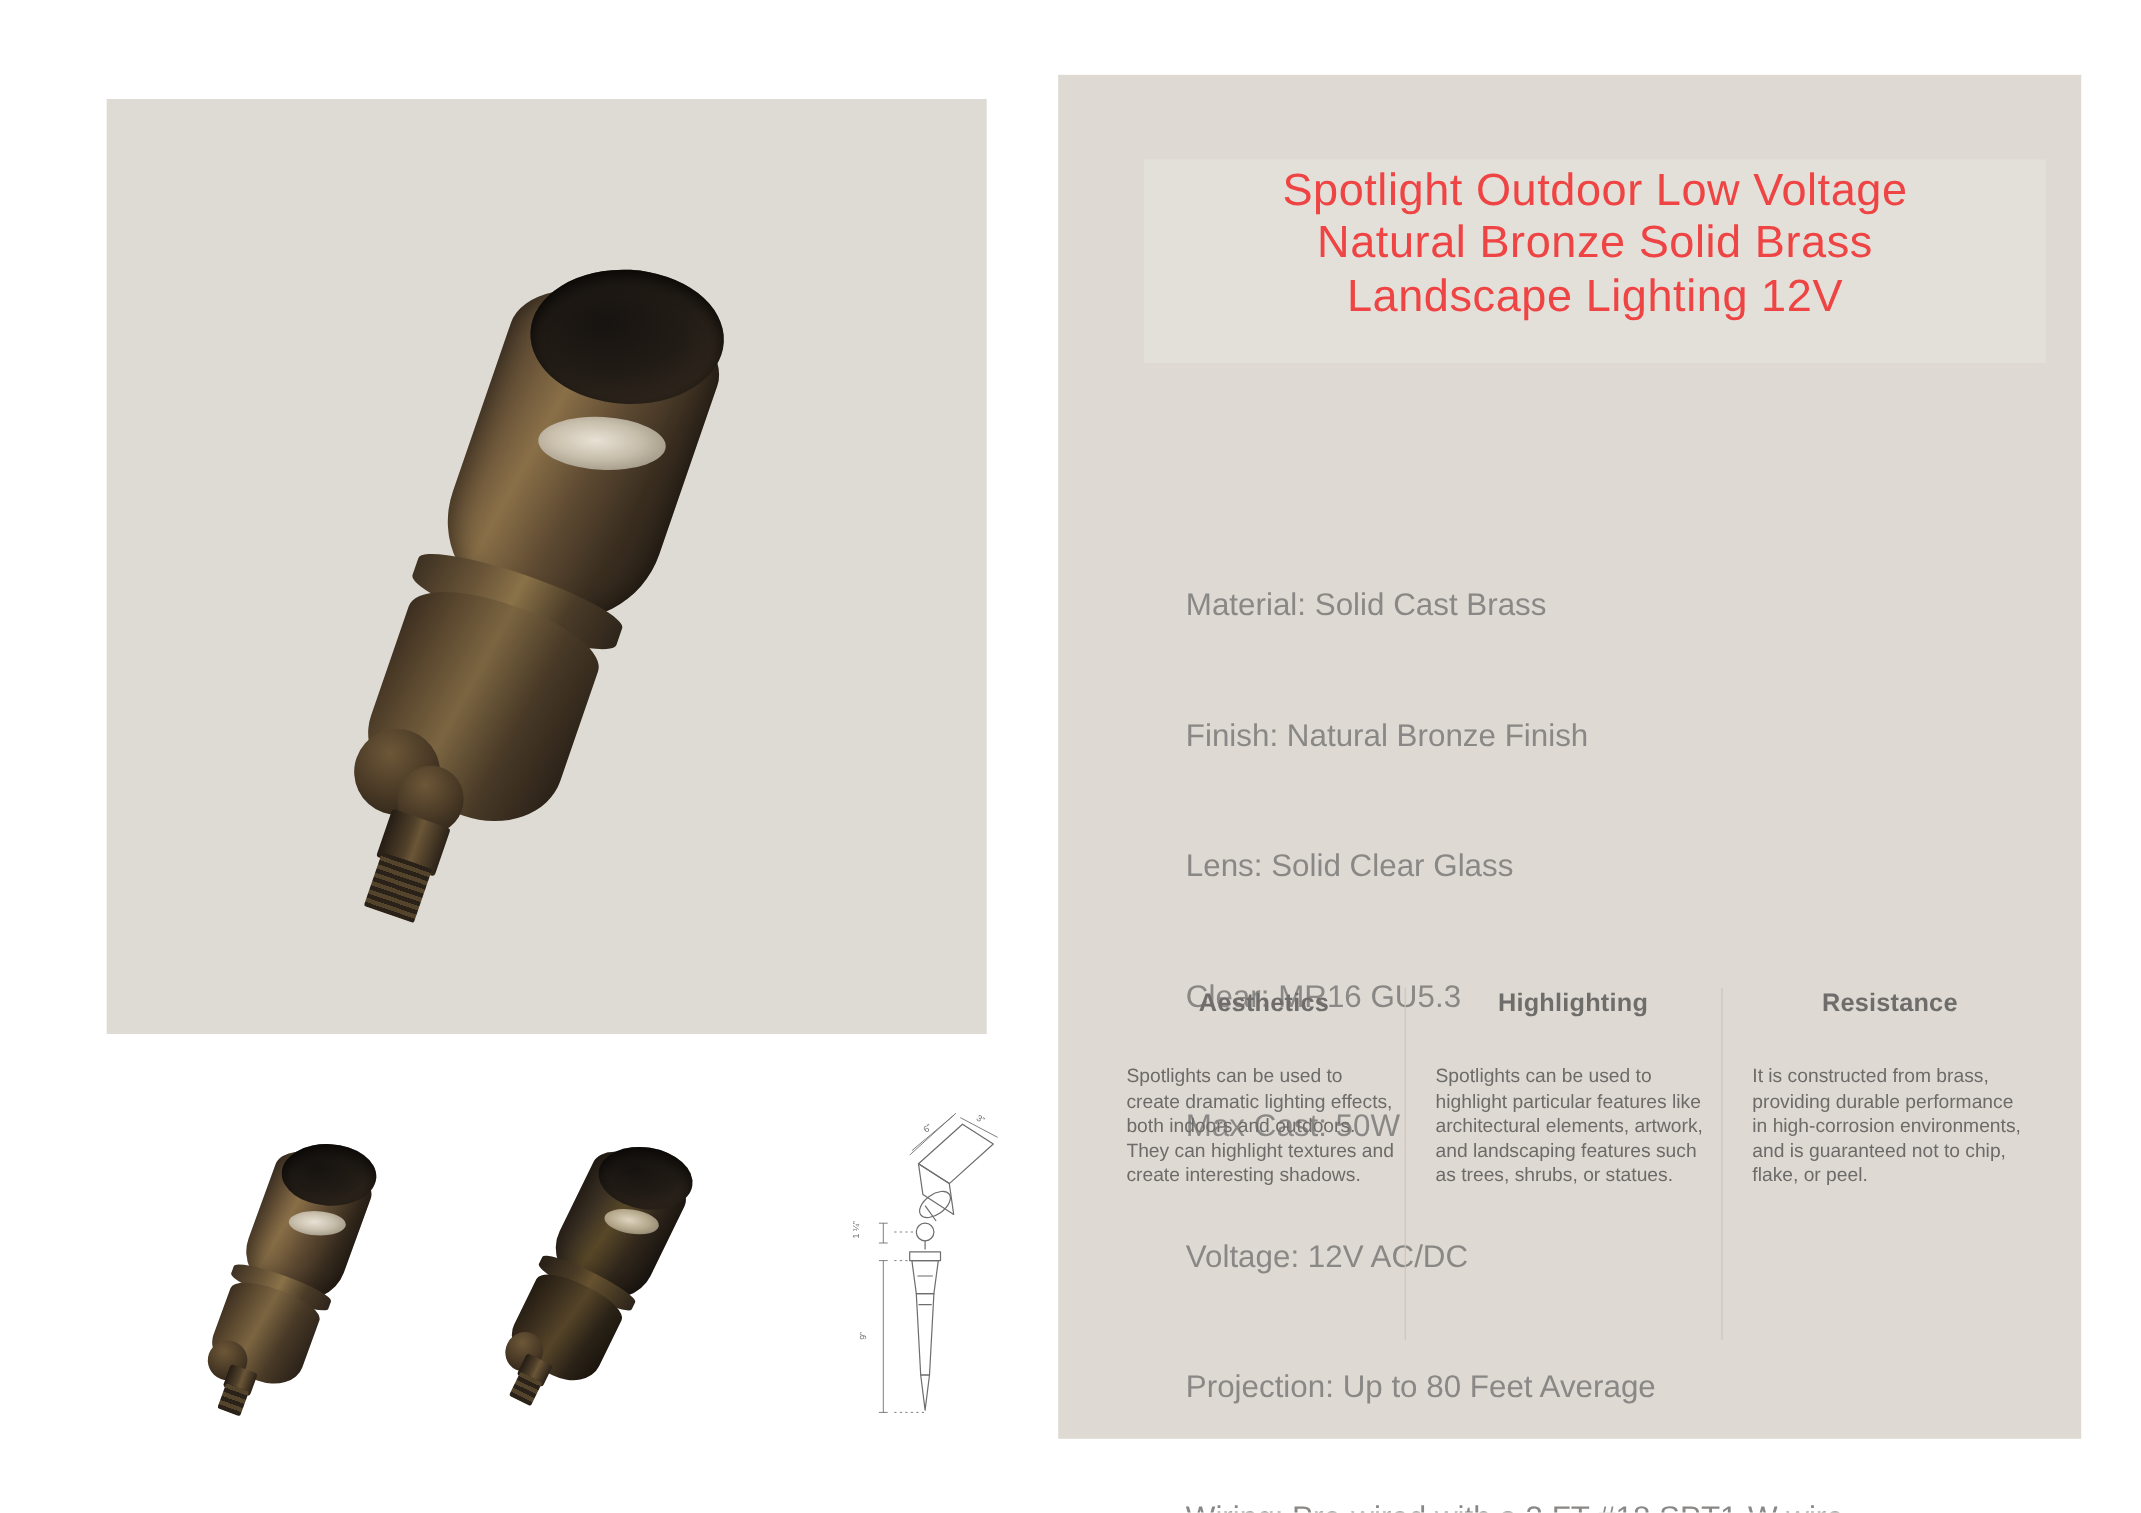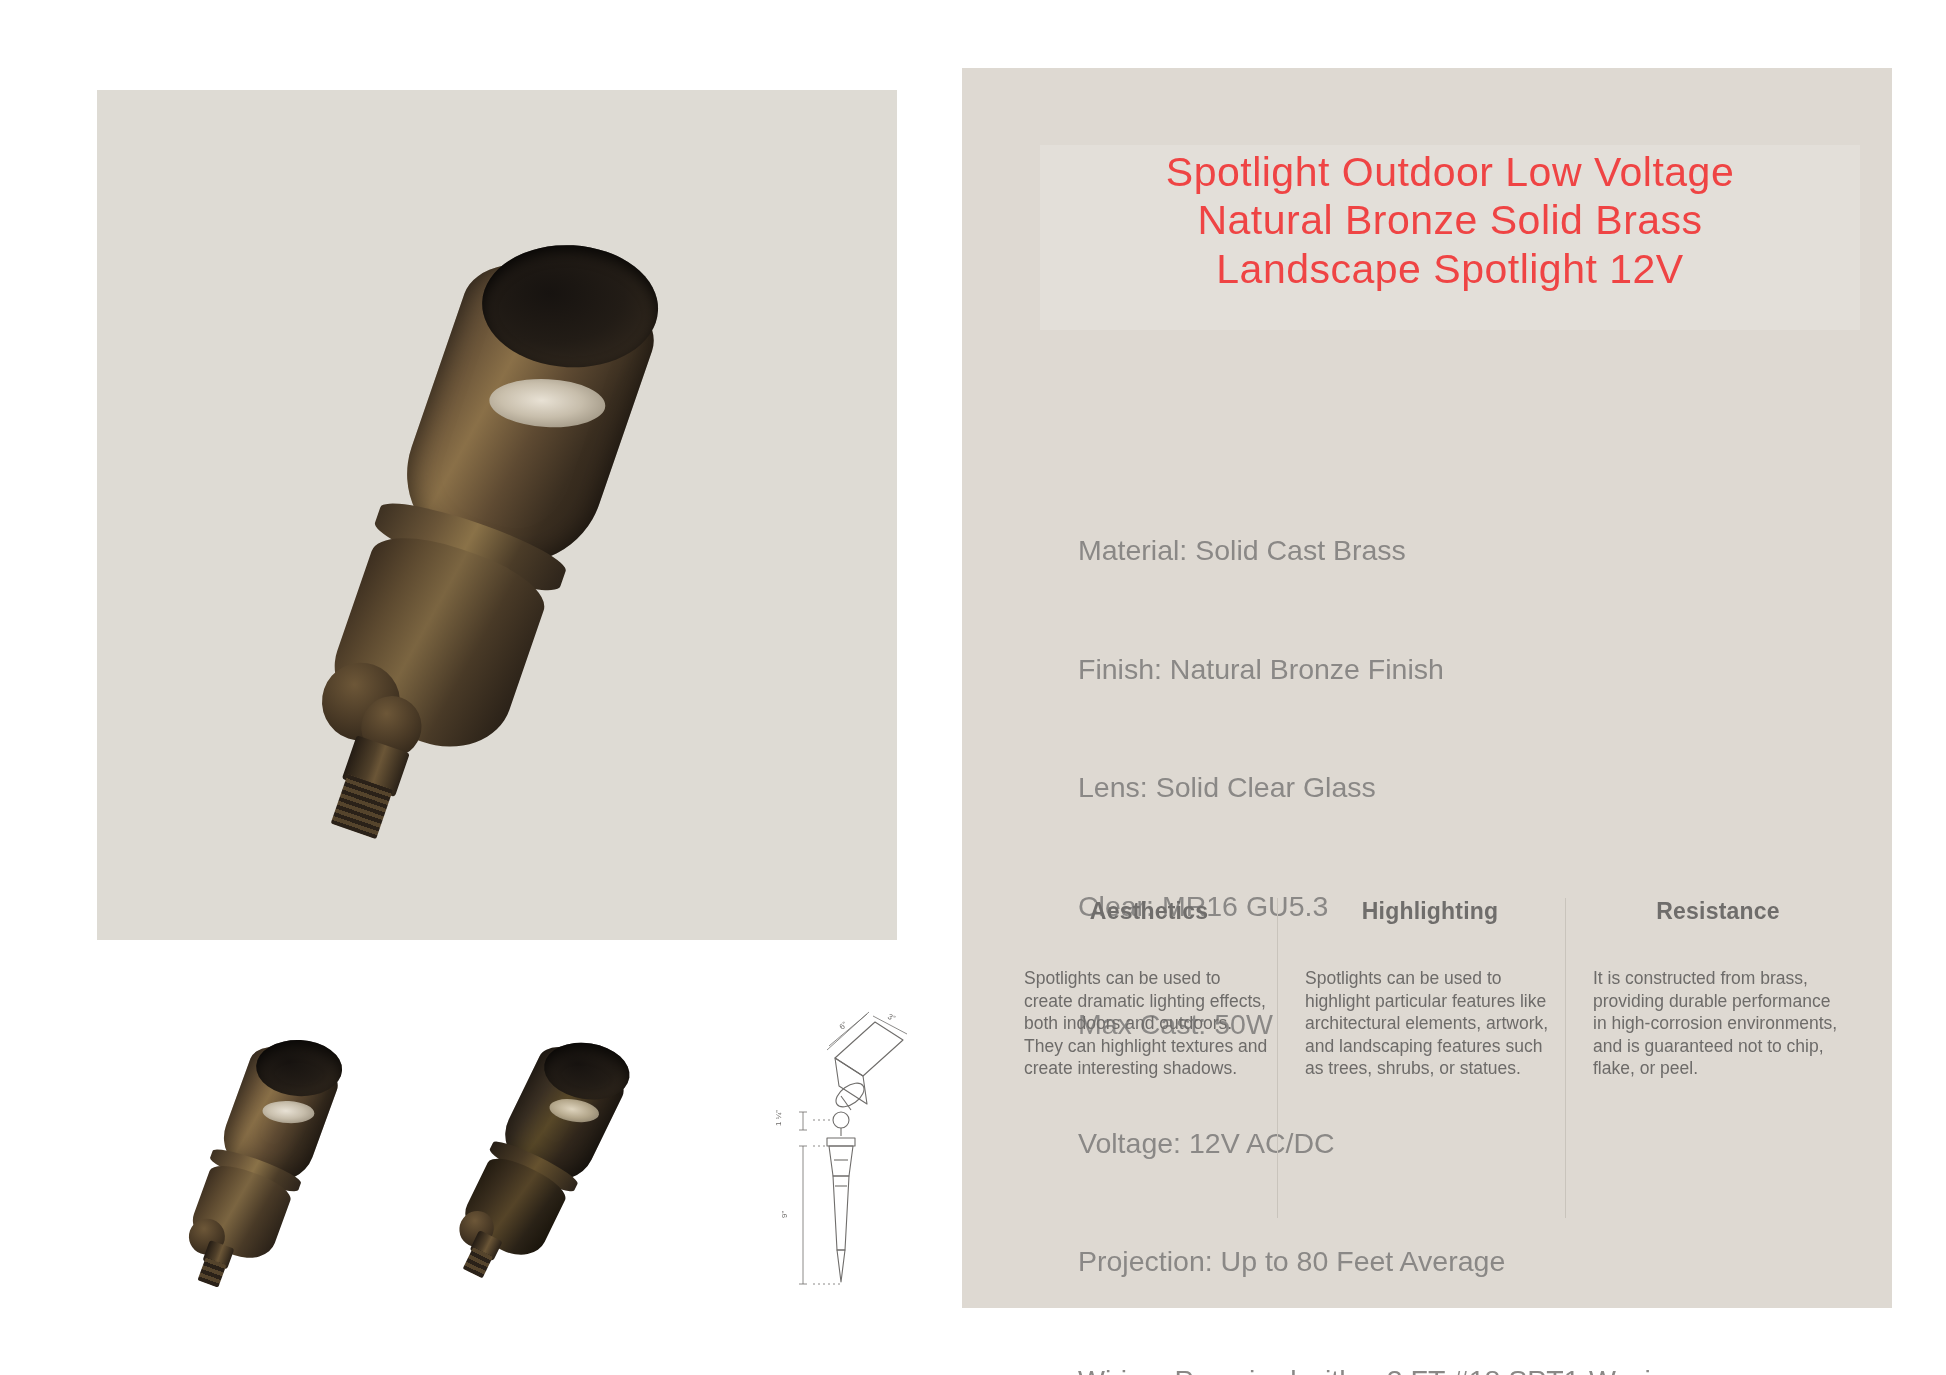--- a/index.html
+++ b/index.html
@@ -291,21 +291,21 @@
       </svg>
     </div>
   </div>
 
   <div class="right-panel"></div>
   <div class="title-band"></div>
 
   <div class="title">
     <div>Spotlight Outdoor Low Voltage</div>
     <div>Natural Bronze Solid Brass</div>
-    <div>Landscape Spotlight 12V</div>
+    <div>Landscape Lighting 12V</div>
   </div>
 
   <div class="specs">
     <div>Material: Solid Cast Brass</div>
     <div>Finish: Natural Bronze Finish</div>
     <div>Lens: Solid Clear Glass</div>
     <div>Clear: MR16 GU5.3</div>
     <div>Max Cast: 50W</div>
     <div>Voltage: 12V AC/DC</div>
     <div>Projection: Up to 80 Feet Average</div>

